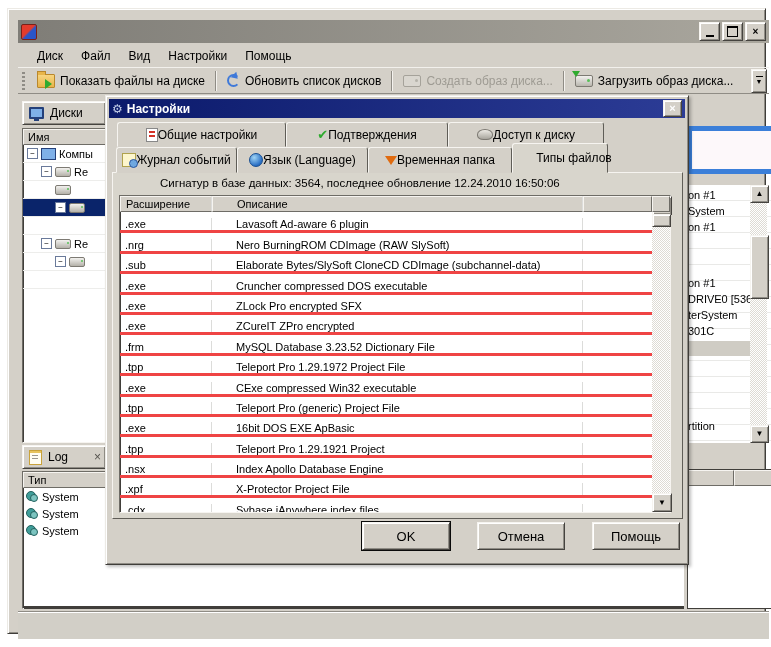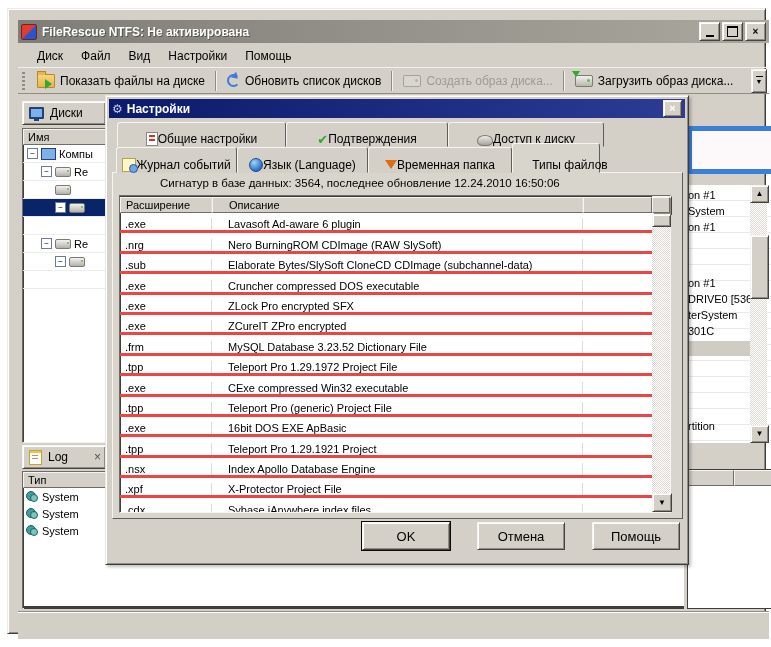--- a/index.html
+++ b/index.html
@@ -101,61 +101,60 @@
   #dialog{left:97px;top:86px;width:582px;height:468px;background:#d4d0c8;
           border:1px solid;border-color:#eceae5 #3f3d39 #3f3d39 #eceae5;
           box-shadow:inset 1px 1px 0 #fff, inset -1px -1px 0 #8f8c85, 2px 2px 3px rgba(0,0,0,.25);}
   #dlg-title{left:3px;top:3px;right:3px;height:19px;position:absolute;
              background:linear-gradient(90deg,#0b1a6b,#2c3c96);display:flex;align-items:center;
              padding:0 3px;color:#fff;font-weight:bold;}
   .icon-gears{font-family:"DejaVu Sans",sans-serif;color:#c3cde8;font-size:12px;line-height:1;margin-right:4px;}
   #dlg-close{width:17px;height:15px;margin-left:auto;font-size:11px;font-weight:bold;line-height:1;}
   .tabs-row{position:absolute;display:flex;}
   .tab{background:#d4d0c8;border:1px solid;border-color:#f6f4f0 #5f5d57 #d4d0c8 #f6f4f0;
-       border-radius:3px 3px 0 0;display:flex;align-items:flex-end;justify-content:center;
+       border-radius:3px 3px 0 0;display:flex;align-items:center;justify-content:center;
        box-sizing:border-box;font-size:12px;white-space:nowrap;}
   .tab.active{background:#d8d5cc;border-bottom:1px solid #d8d5cc;z-index:3;}
   .icon-checklist{width:10px;height:12px;background:#fff;border:1px solid #888;position:relative;}
   .icon-checklist:after{content:"";position:absolute;left:2px;top:2px;width:6px;height:8px;
        background:repeating-linear-gradient(#d43226 0 2px,transparent 2px 4px);}
   .icon-check{color:#2daa2d;font-weight:bold;font-size:13px;line-height:1;font-family:"DejaVu Sans",sans-serif;}
   .icon-disk-access{width:14px;height:9px;border-radius:50% 50% 40% 40%;background:linear-gradient(#eceae4,#a8a59d);border:1px solid #7d7a73;}
   .icon-journal{width:12px;height:12px;background:#fdf6cd;border:1px solid #b0a24e;position:relative;}
   .icon-journal:after{content:"";position:absolute;right:-3px;bottom:-2px;width:7px;height:7px;border-radius:50%;background:#6fa8e0;border:1px solid #2a55a0;}
   .icon-globe{width:12px;height:12px;border-radius:50%;background:radial-gradient(circle at 35% 30%,#9fd4f5,#2a6fc4 70%,#174e92);border:1px solid #174e92;}
   .icon-temp{width:0;height:0;border:6px solid transparent;border-top:9px solid #e06b10;position:relative;top:3px;}
   #tab-page{left:6px;top:76px;width:569px;height:345px;position:absolute;
             background:#d8d5cc;border:1px solid;border-color:#f6f4f0 #5f5d57 #5f5d57 #f6f4f0;}
   #sig-line{position:absolute;left:14px;top:81px;font-size:11.5px;margin-left:40px;}
   #ft-wrap{position:absolute;left:13px;top:99px;width:550px;height:316px;background:#fff;
            border:1px solid;border-color:#6e6c66 #f6f4f0 #f6f4f0 #6e6c66;box-shadow:inset 1px 1px 0 #403e3a;}
-  #ft-headers{display:flex;height:17px;position:relative;z-index:1;align-items:center;}
+  #ft-headers{display:flex;height:17px;position:relative;z-index:1;}
   #ft-headers .grid-header{overflow:hidden;white-space:nowrap;}
   #ft-body{position:absolute;left:0;top:17px;right:18px;bottom:0;overflow:hidden;}
   .ft-row{display:flex;height:17.4px;border-bottom:3px solid #ef4444;font-size:11px;align-items:flex-end;}
   .ft-ext{width:92px;padding-left:5px;border-right:1px solid #dcdcda;box-sizing:border-box;flex:none;}
-  .ft-desc{width:371px;padding-left:16px;border-right:1px solid #dcdcda;box-sizing:border-box;flex:none;
+  .ft-desc{width:371px;padding-left:24px;border-right:1px solid #dcdcda;box-sizing:border-box;flex:none;
            white-space:nowrap;overflow:hidden;}
   .ft-fill{flex:1;}
   #ft-scroll{position:absolute;right:0;top:0;width:18px;bottom:0;background:
       repeating-conic-gradient(#ffffff 0% 25%, #dedbd4 0% 50%) 0 0/2px 2px;}
   #ft-scroll .scroll-btn{width:18px;height:17px;}
   #dlg-buttons{position:absolute;left:0;right:8px;top:426px;display:flex;justify-content:flex-end;gap:27px;}
   .dlg-btn{width:86px;height:26px;font-size:13px;}
   .dlg-btn.default{outline:1px solid #0a0a0a;}
 </style>
 </head>
 <body>
 
 <div id="canvas">
   <div id="win" class="abs">
 
     <div id="titlebar" class="abs">
       <span class="app-icon"></span>
-      <span class="t">FileRescue NTFS: Не активирована</span>
       <span style="margin-left:auto;display:flex;">
         <span class="cap-btn btn3d">
             <span class="mini"></span>
           </span>
         <span class="cap-btn btn3d">
             <span class="maxi"></span>
           </span>
         <span class="cap-btn btn3d">×</span>
       </span>
     </div>
@@ -318,21 +317,21 @@
           <span>Журнал событий</span>
         </span>
         <span class="tab" style="width:131px;height:26px;">
           <span class="icon-globe"></span>
           <span>Язык (Language)</span>
         </span>
         <span class="tab" style="width:144px;height:26px;">
           <span class="icon-temp"></span>
           <span>Временная папка</span>
         </span>
-        <span class="tab active" style="width:88px;height:30px;margin-top:-4px;padding-left:28px;">
+        <span class="tab active" style="width:96px;height:30px;margin-top:-4px;padding-left:28px;">
           <span>Типы файлов</span>
         </span>
       </div>
 
       <div id="tab-page"></div>
       <div id="sig-line">Сигнатур в базе данных: 3564, последнее обновление 12.24.2010 16:50:06</div>
 
       <div id="ft-wrap">
         <div id="ft-headers">
           <span class="grid-header ft-ext">Расширение</span>

